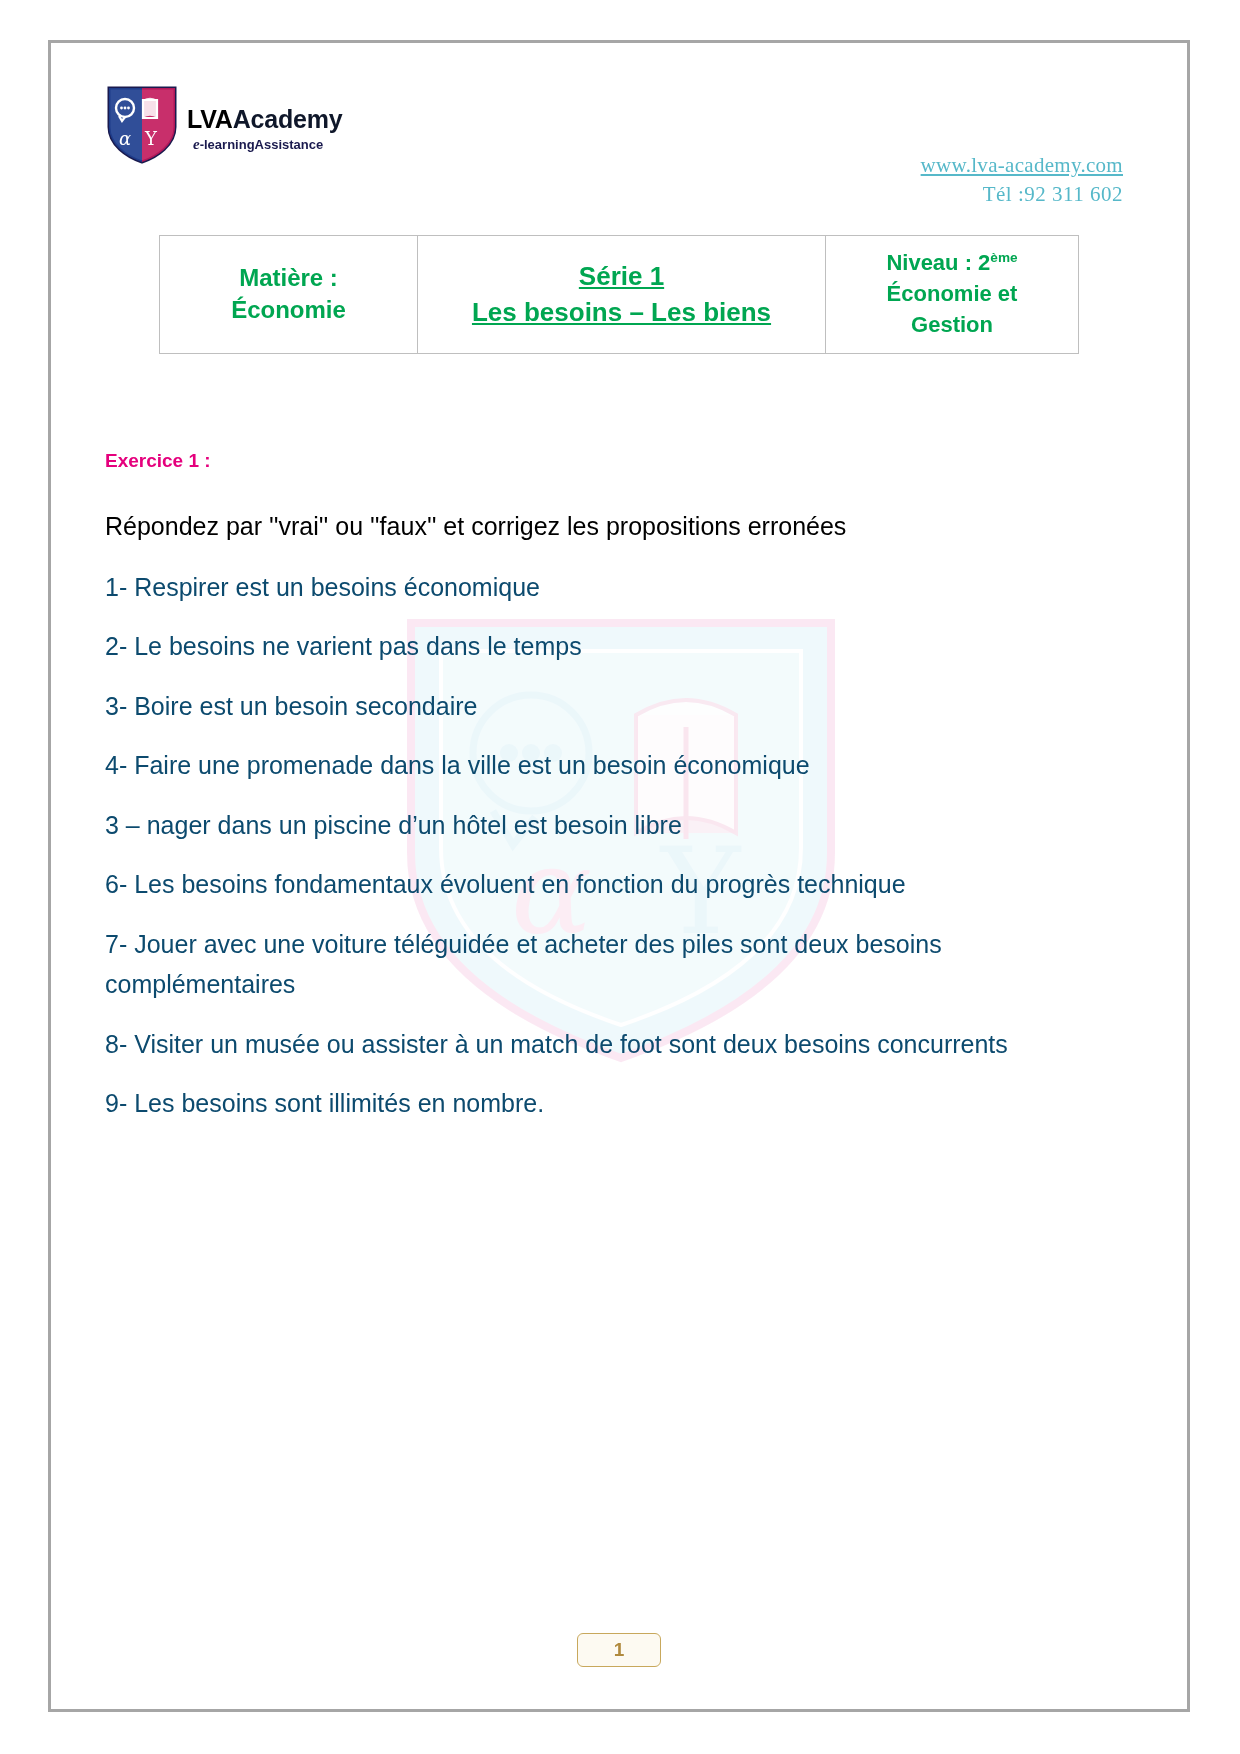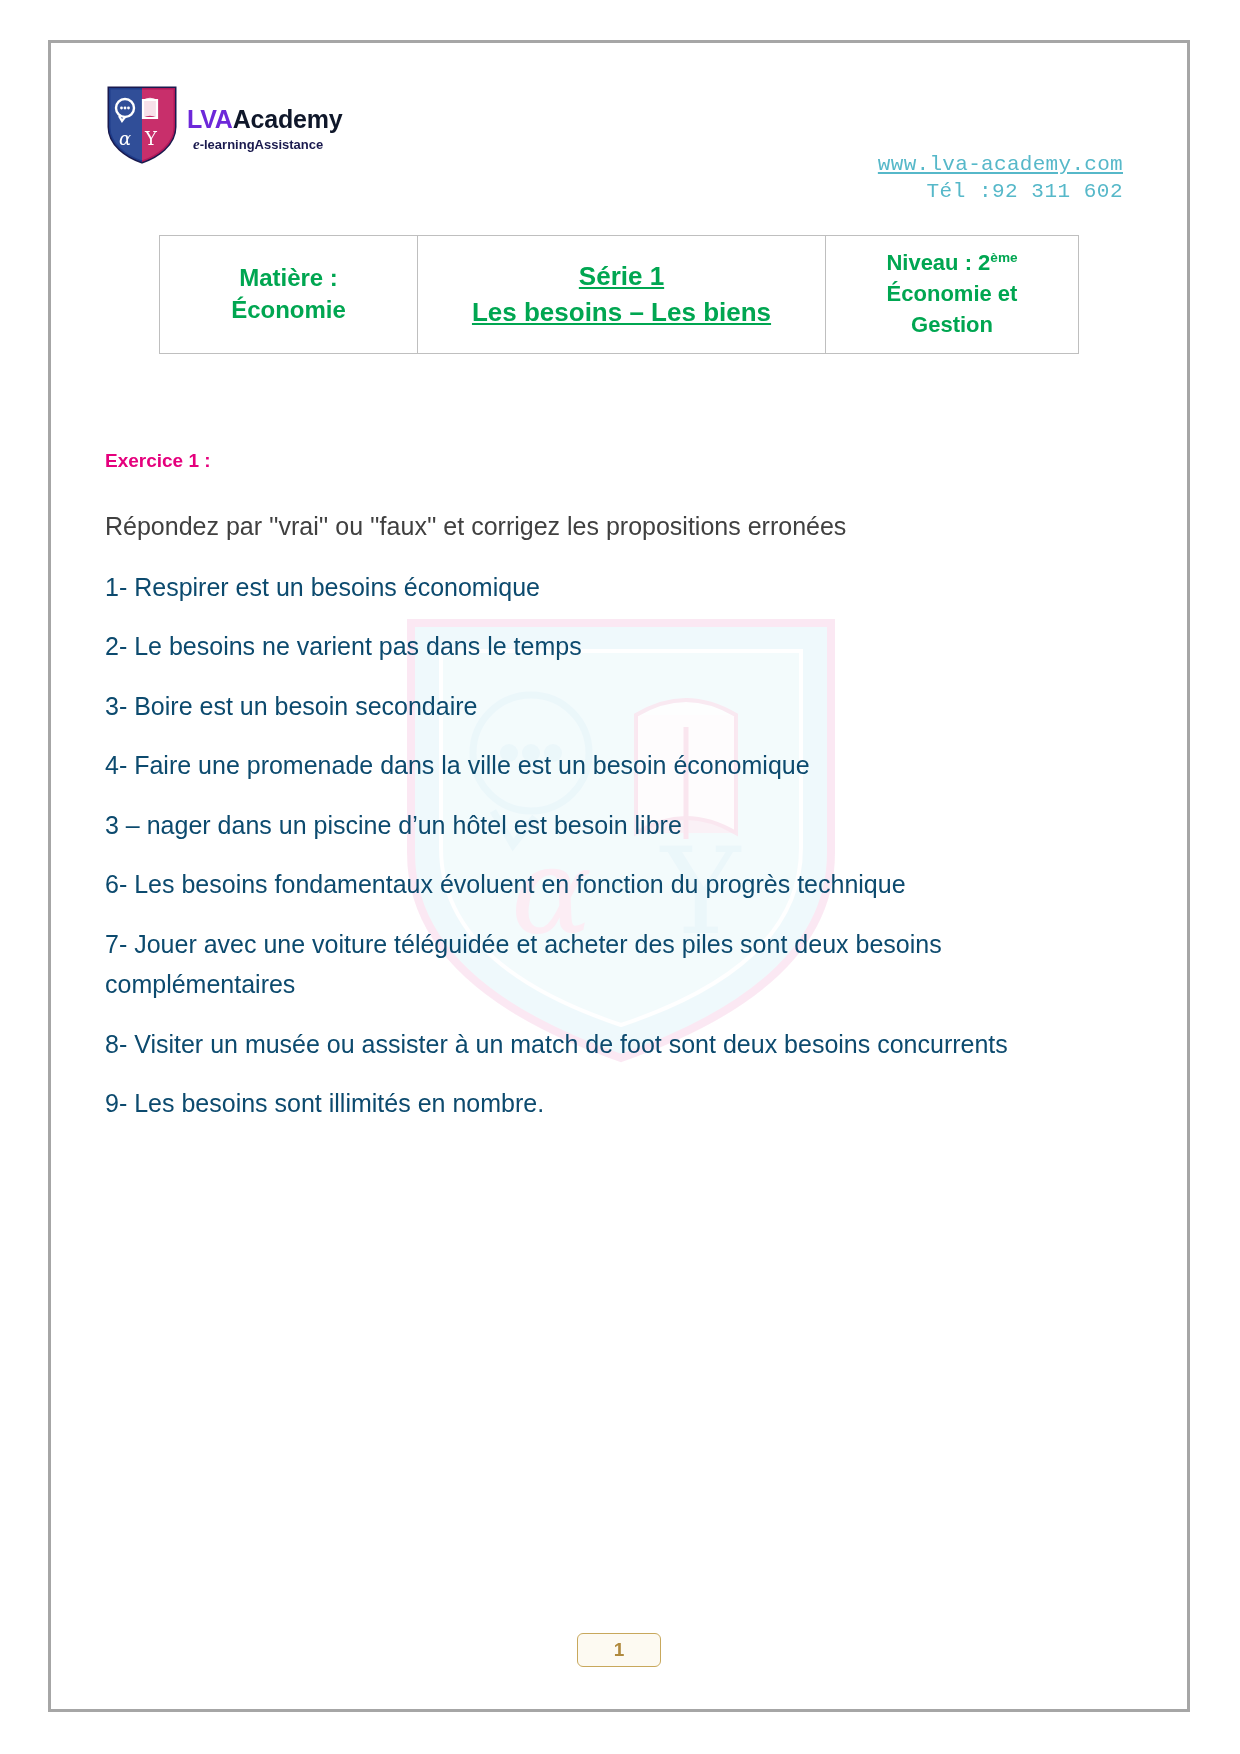--- a/index.html
+++ b/index.html
@@ -55,21 +55,21 @@
   .brand-text {
     margin-left: 8px;
     margin-top: 22px;
   }
   .brand-line1 {
     font-size: 25px;
     font-weight: bold;
     letter-spacing: -0.2px;
     white-space: nowrap;
   }
-  .brand-lva { color: #6d28d9; }
+  .brand-lva { color: #000000; }
   .brand-academy { color: #0f172a; }
   .brand-line2 {
     font-size: 13px;
     font-weight: bold;
     color: #1a1a4e;
     margin-top: 2px;
     margin-left: 6px;
     white-space: nowrap;
   }
   .brand-line2 .ital {
@@ -78,21 +78,21 @@
     font-size: 15px;
   }
 
   .contact-block {
     position: absolute;
     right: 20px;
     top: 86px;
     text-align: right;
     color: #56b8c9;
     font-size: 21px;
-    font-family: Liberation Mono, monospace;
+    font-family: Liberation Serif, serif;
   }
   .contact-web {
     text-decoration: underline;
     display: block;
     letter-spacing: 0.3px;
   }
   .contact-tel {
     display: block;
     margin-top: 4px;
     letter-spacing: 0.5px;
@@ -125,21 +125,21 @@
     margin-top: 96px;
     padding: 0 10px;
   }
   .ex-title {
     color: #e5007d;
     font-weight: bold;
     font-size: 19px;
     margin-bottom: 40px;
   }
   .instruction {
-    color: #404040;
+    color: #000000;
     font-size: 25px;
     margin-bottom: 26px;
   }
   .q-list {
     list-style: none;
     margin: 0;
     padding: 0;
   }
   .q-item {
     color: #0c4a6e;

